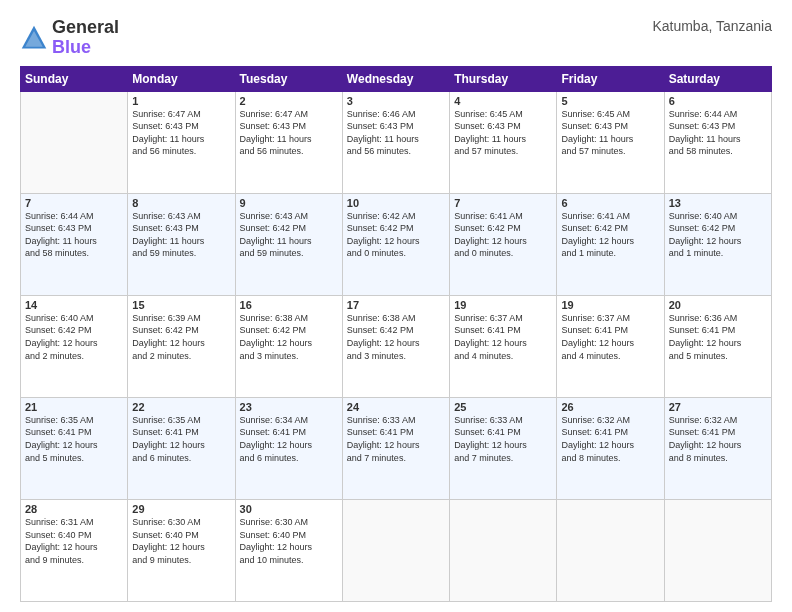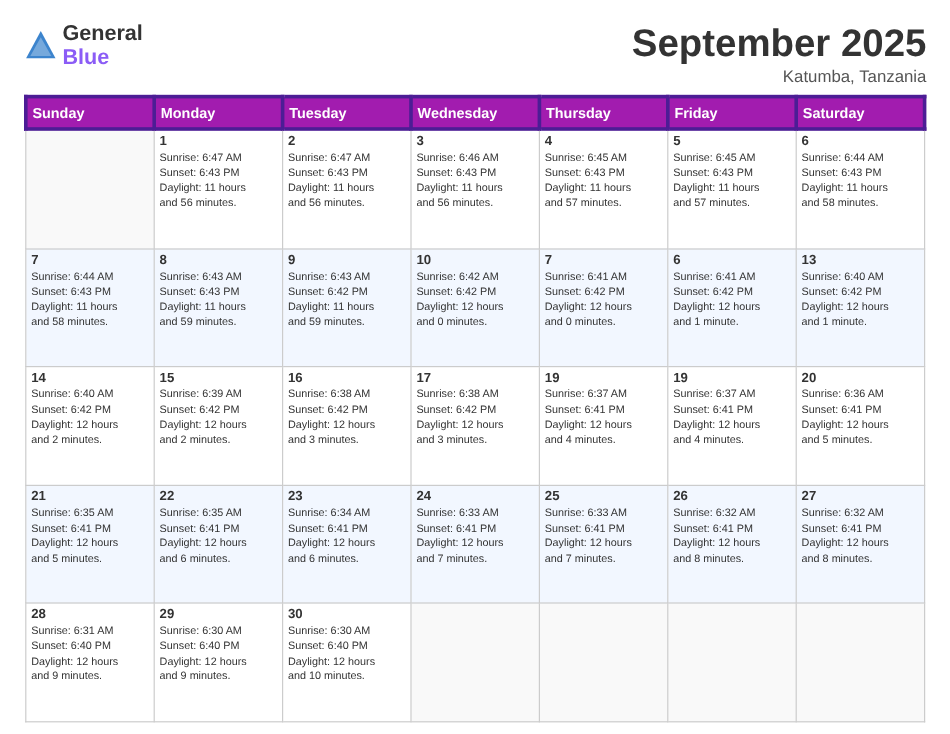--- a/index.html
+++ b/index.html
@@ -51,27 +51,27 @@
     .location {
       font-size: 14px;
       color: #555;
     }
     .calendar {
       width: 100%;
       border-collapse: collapse;
       flex: 1;
     }
     .calendar th {
-      background-color: #a21caf;
+      background-color: #4c1d95;
       color: #fff;
       font-size: 12px;
       font-weight: bold;
       padding: 5px 4px;
       text-align: left;
-      border: 3px solid #4c1d95;
+      border: 1px solid #4c1d95;
     }
     .calendar td {
       border: 1px solid #ccc;
       vertical-align: top;
       padding: 3px 4px;
       font-size: 9.5px;
       color: #333;
       background: #fff;
       width: calc(100% / 7);
     }
@@ -105,21 +105,20 @@
       <svg class="logo-icon" viewBox="0 0 32 32" xmlns="http://www.w3.org/2000/svg">
         <polygon points="16,2 30,28 2,28" fill="#1a6fc4" opacity="0.85"></polygon>
         <polygon points="16,8 26,26 6,26" fill="#fff" opacity="0.3"></polygon>
       </svg>
       <div>
         <span class="logo-text logo-general">General</span><br>
         <span class="logo-text logo-blue">Blue</span>
       </div>
     </div>
     <div class="title-block">
-      <div class="month-title">September 2025</div>
       <div class="location">Katumba, Tanzania</div>
     </div>
   </div>
 
   <table class="calendar">
     <thead>
       <tr>
       <th>Sunday</th>
           <th>Monday</th>
           <th>Tuesday</th>

